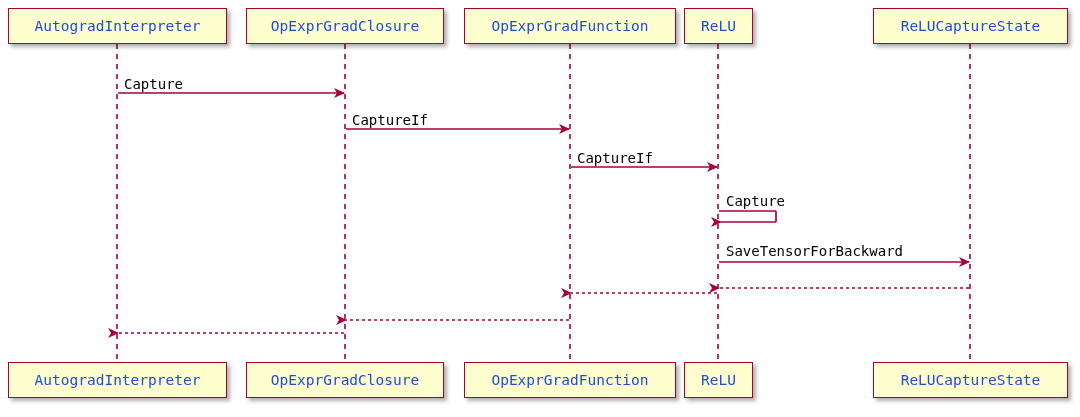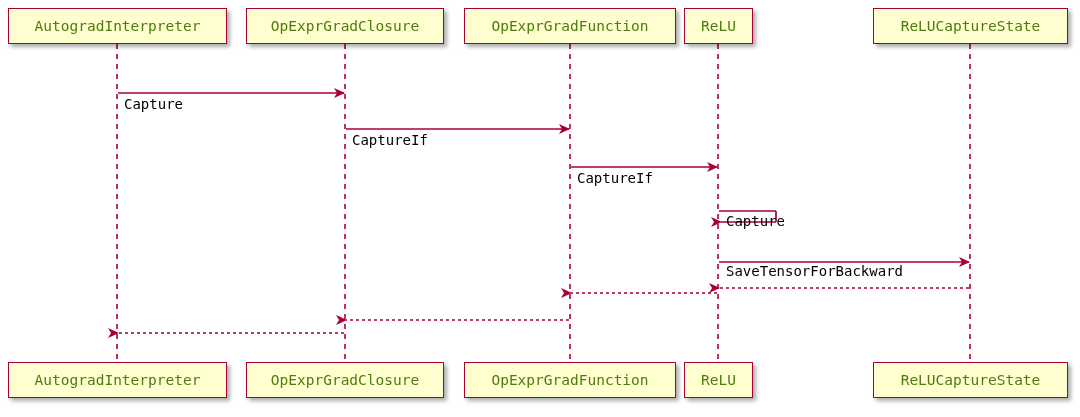--- a/index.html
+++ b/index.html
@@ -27,32 +27,31 @@
     position: absolute;
     box-sizing: border-box;
     background: #FEFECE;
     border: 1.5px solid #A80036;
     box-shadow: 3px 3px 4px rgba(0,0,0,0.32);
     display: flex;
     align-items: center;
     justify-content: center;
     font-family: "DejaVu Sans Mono", monospace;
     font-size: 14.5px;
-    color: #4d7c0f;
+    color: #1d4ed8;
     line-height: 1;
     white-space: nowrap;
   }
   .msg-label {
     position: absolute;
     font-family: "DejaVu Sans Mono", monospace;
     font-size: 14px;
     color: #000000;
     white-space: nowrap;
     line-height: 1;
-    margin-top: 20px;
   }
 </style>
 </head>
 <body>
 
 <div id="diagram">
   <svg width="1080" height="417" id="diagram-svg">
     <defs>
       <marker id="arrow-solid" markerWidth="11" markerHeight="10" refX="10" refY="5" orient="auto" markerUnits="userSpaceOnUse">
         <path d="M0,0 L11,5 L0,10 L3,5 Z" fill="#A80036"></path>

